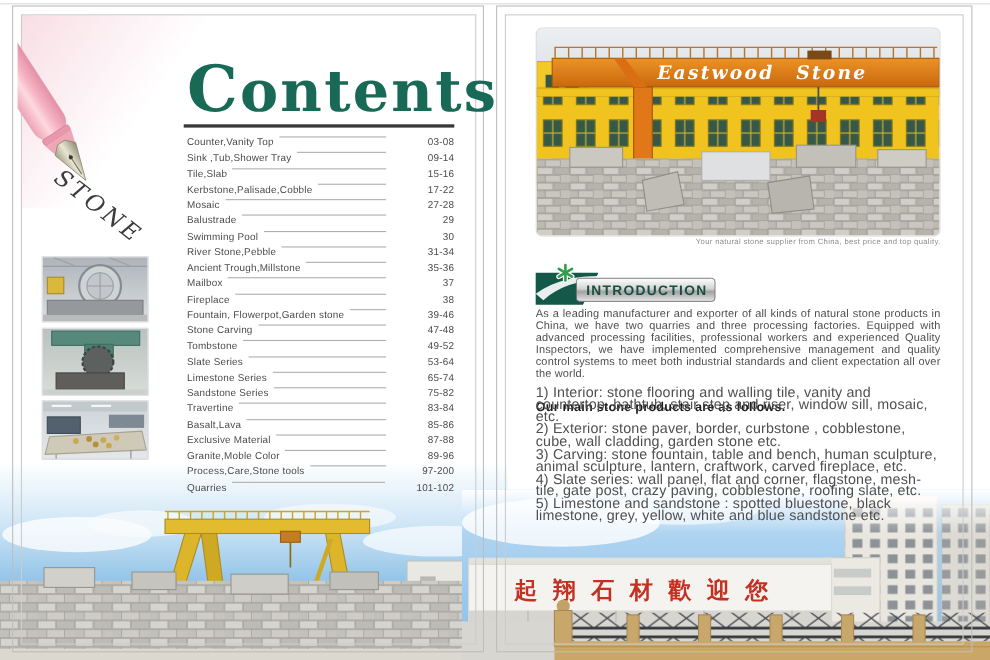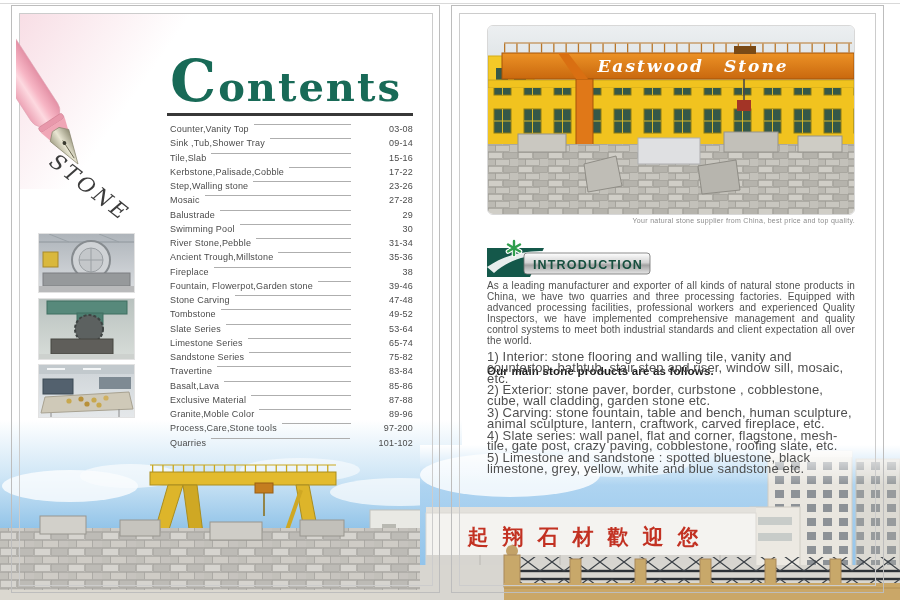--- a/index.html
+++ b/index.html
@@ -11,21 +11,21 @@
   
   .trim-top{left:0;top:3px;width:900px;height:0;border-top:1px solid #d9d9d9;z-index:3;}
   .pg-border{border:1px solid #bdbdbd;z-index:3;pointer-events:none;background:transparent;}
   .pg-border.inner{border-color:#cccccc;}
 
   
   .pen-bg{left:20px;top:14px;width:190px;height:175px;z-index:2;
           background:linear-gradient(125deg,rgba(243,200,212,.6) 0%,rgba(255,255,255,0) 55%);}
   .pen-art{left:16px;top:12px;z-index:4;}
   .contents-title{left:170px;top:50px;width:260px;height:62px;z-index:4;margin:0;
-        font-family:"DejaVu Serif",serif;font-weight:bold;font-size:40px;line-height:62px;
+        font-family:"DejaVu Serif",serif;font-weight:bold;font-size:52px;line-height:62px;
         color:#186a57;letter-spacing:2px;}
   .contents-title::first-letter{font-size:58px;}
   .title-rule{left:167px;top:113px;width:246px;height:3px;background:#383838;z-index:4;}
 
   .toc{left:170px;top:124px;width:243px;z-index:4;}
   .toc-row{display:flex;align-items:flex-start;height:14.25px;font-size:9px;color:#4b4b4b;letter-spacing:.2px;}
   .toc-label{white-space:nowrap;}
   .toc-leader{flex:1;border-bottom:1px solid #aeaeae;margin:0 5px 3px 5px;}
   .toc-pages{white-space:nowrap;min-width:33px;text-align:right;margin-left:24px;}
 
@@ -215,25 +215,20 @@
         <span class="toc-leader"></span>
         <span class="toc-pages">15-16</span>
       </div>
 
       <div class="toc-row">
         <span class="toc-label">Kerbstone,Palisade,Cobble</span>
         <span class="toc-leader"></span>
         <span class="toc-pages">17-22</span>
       </div>
 
-      <div class="toc-row">
-        <span class="toc-label">Step,Walling stone</span>
-        <span class="toc-leader"></span>
-        <span class="toc-pages">23-26</span>
-      </div>
 
       <div class="toc-row">
         <span class="toc-label">Mosaic</span>
         <span class="toc-leader"></span>
         <span class="toc-pages">27-28</span>
       </div>
 
       <div class="toc-row">
         <span class="toc-label">Balustrade</span>
         <span class="toc-leader"></span>
@@ -251,20 +246,25 @@
         <span class="toc-leader"></span>
         <span class="toc-pages">31-34</span>
       </div>
 
       <div class="toc-row">
         <span class="toc-label">Ancient Trough,Millstone</span>
         <span class="toc-leader"></span>
         <span class="toc-pages">35-36</span>
       </div>
 
+      <div class="toc-row">
+        <span class="toc-label">Mailbox</span>
+        <span class="toc-leader"></span>
+        <span class="toc-pages">37</span>
+      </div>
 
       <div class="toc-row">
         <span class="toc-label">Fireplace</span>
         <span class="toc-leader"></span>
         <span class="toc-pages">38</span>
       </div>
 
       <div class="toc-row">
         <span class="toc-label">Fountain, Flowerpot,Garden stone</span>
         <span class="toc-leader"></span>

